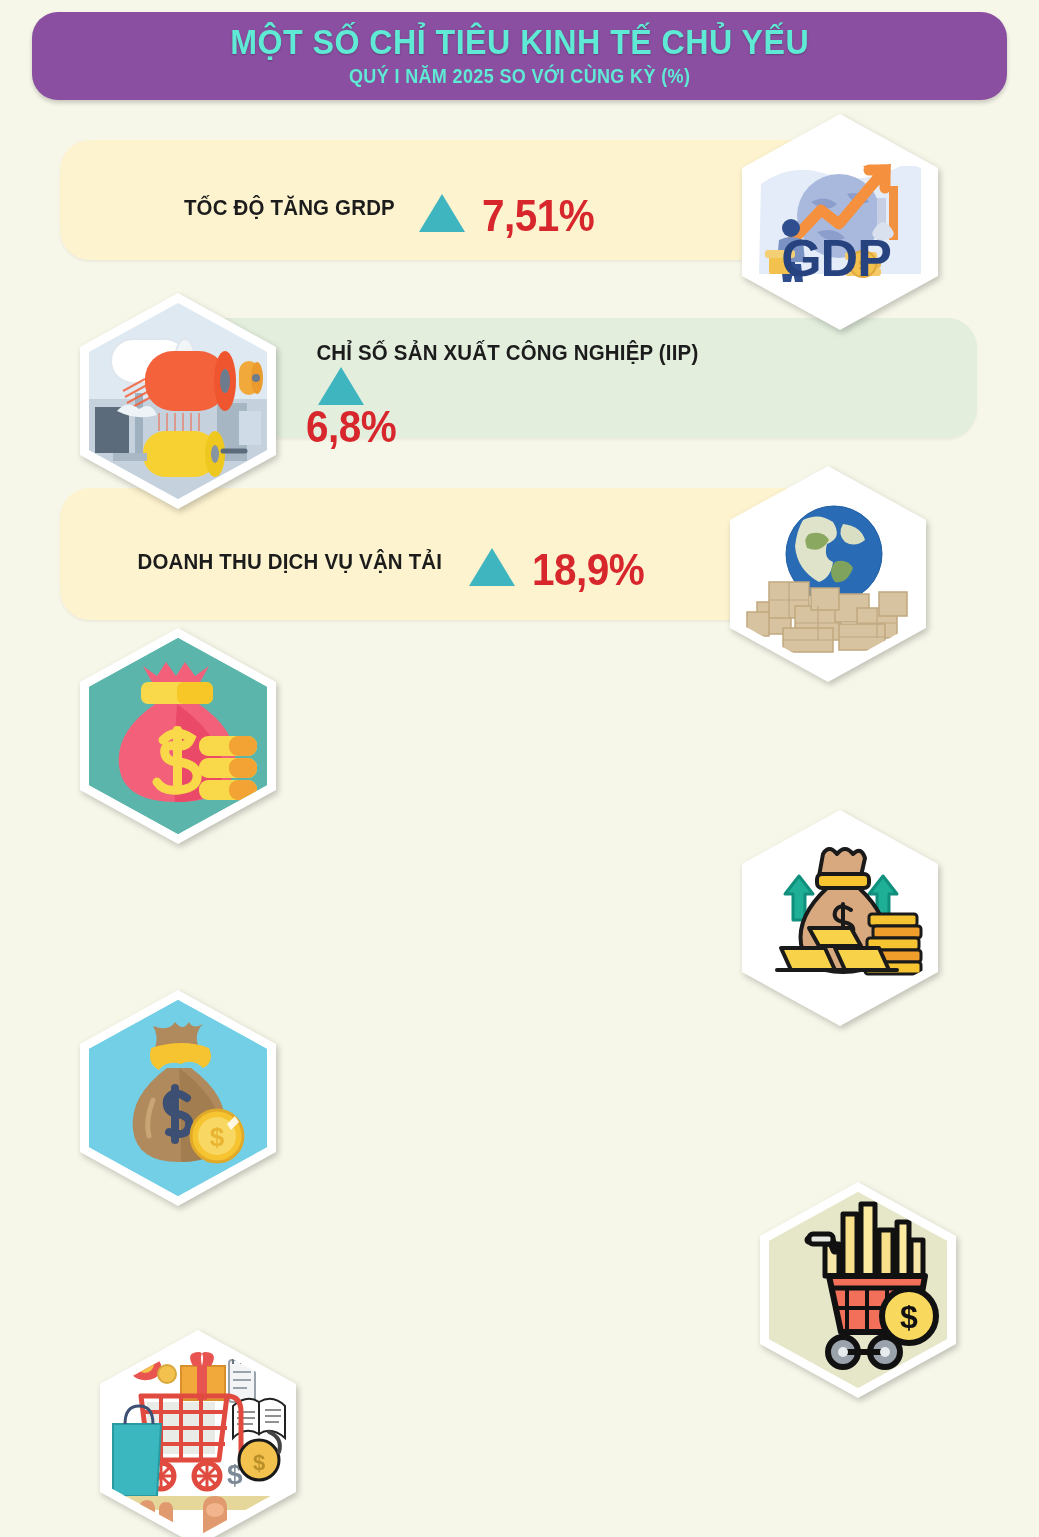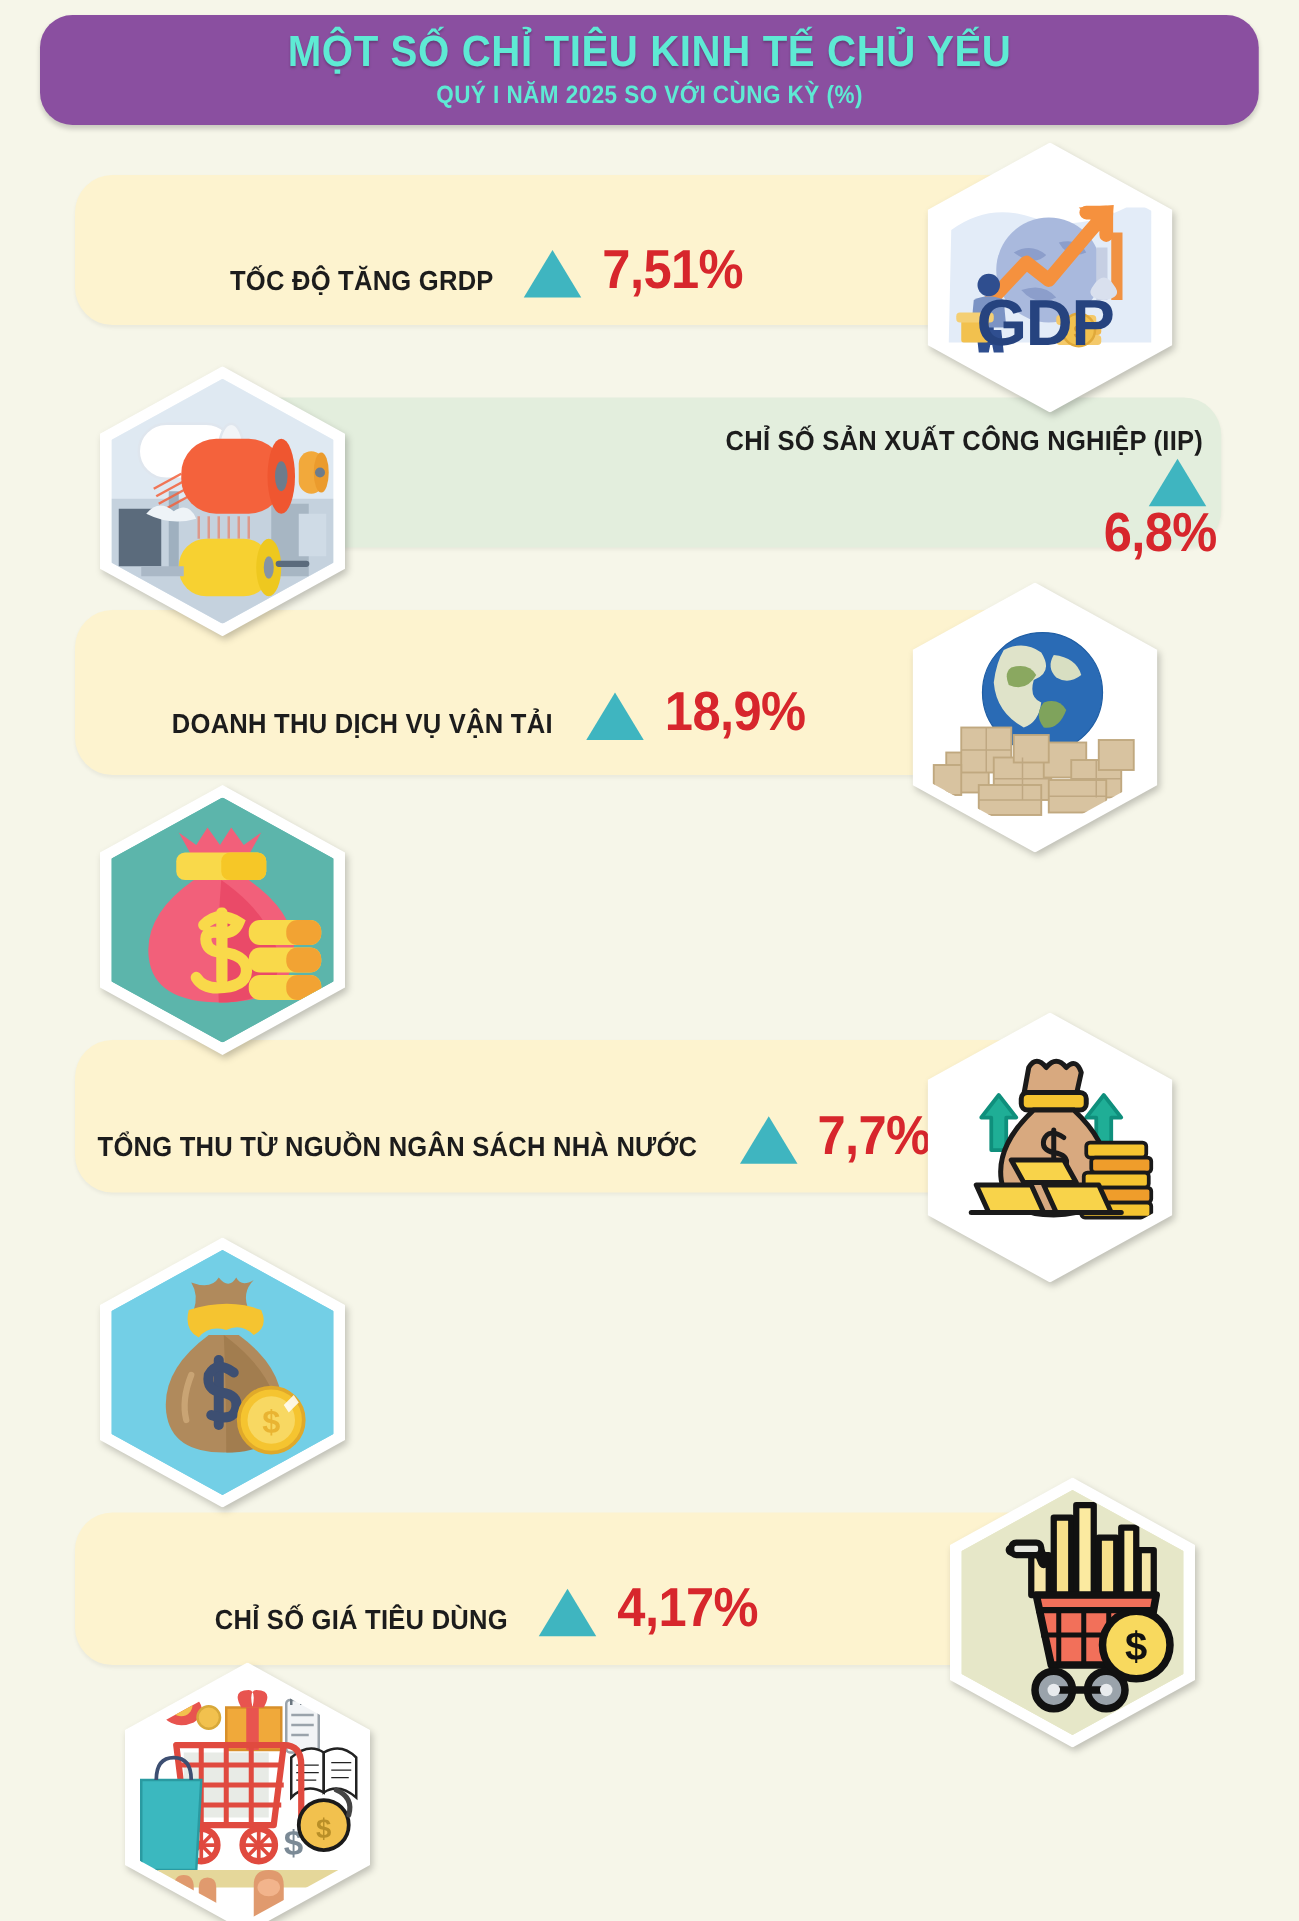--- a/index.html
+++ b/index.html
@@ -37,21 +37,21 @@
   .band{
     position:absolute;
     border-radius:30px;
     display:flex;align-items:center;
     box-shadow:0 2px 3px rgba(0,0,0,.05);
   }
   .band.yellow{background:#fdf3cf;}
   .band.green{background:#e3eedd;}
 
   .band-inner{
-    display:flex;align-items:flex-end;justify-content:center;
+    display:flex;align-items:flex-start;justify-content:center;
     width:100%;
     gap:0px;
     margin-top:32px;
   }
   .label{
     font-size:22px;font-weight:bold;color:#1c1c1c;
     letter-spacing:.2px;
     transform:scaleX(.93);
     white-space:nowrap;text-align:right;
     line-height:1.25;
@@ -274,27 +274,20 @@
             <rect x="110" y="120" width="58" height="20" rx="9" fill="#f9d94a"></rect>
             <rect x="140" y="120" width="28" height="20" rx="9" fill="#f2a333"></rect>
             <rect x="110" y="142" width="58" height="20" rx="9" fill="#f9d94a"></rect>
             <rect x="140" y="142" width="28" height="20" rx="9" fill="#f2a333"></rect>
           </g>
         </svg>
       </div>
     </div>
   </div>
 
-  <div class="band yellow" style="left:60px;top:832px;width:785px;height:122px;">
-    <div class="band-inner" style="padding-right:130px;">
-      <div class="label">TỔNG THU TỪ NGUỒN NGÂN SÁCH NHÀ NƯỚC</div>
-      <div class="tri"></div>
-      <div class="value">7,7%</div>
-    </div>
-  </div>
   <div class="hex" style="left:742px;top:810px;">
     <div class="clip">
       <div class="inner" style="background:#ffffff;">
         <svg width="178" height="196" viewBox="0 0 178 196">
           <rect width="178" height="196" fill="#fff"></rect>
           <g fill="#1fae96" stroke="#0f8f7c" stroke-width="3" stroke-linejoin="round">
             <path d="M34 74 l14 -18 l14 18 h-8 v26 h-12 v-26z"></path>
             <path d="M118 74 l14 -18 l14 18 h-8 v26 h-12 v-26z"></path>
           </g>
           <g>
@@ -340,27 +333,20 @@
           <circle cx="128" cy="136" r="26" fill="#f5c430" stroke="#e0a92a" stroke-width="3"></circle>
           <circle cx="128" cy="136" r="19" fill="#f8d862"></circle>
           <text x="128" y="146" font-size="26" text-anchor="middle" fill="#e9b432" font-family="'Liberation Sans',sans-serif" font-weight="bold">$</text>
           <path d="M138 124 l8 -8 l4 6 -8 8z" fill="#ffffff" opacity=".85"></path>
           <path d="M64 100 q-8 20 -4 36" stroke="#c9a474" stroke-width="5" fill="none" stroke-linecap="round"></path>
         </svg>
       </div>
     </div>
   </div>
 
-  <div class="band yellow" style="left:60px;top:1210px;width:785px;height:122px;">
-    <div class="band-inner" style="padding-right:130px;">
-      <div class="label">CHỈ SỐ GIÁ TIÊU DÙNG</div>
-      <div class="tri"></div>
-      <div class="value">4,17%</div>
-    </div>
-  </div>
   <div class="hex" style="left:760px;top:1182px;">
     <div class="clip">
       <div class="inner" style="background:#e6e7c8;">
         <svg width="178" height="196" viewBox="0 0 178 196">
           <rect width="178" height="196" fill="#e6e7c8"></rect>
           <g stroke="#111" stroke-width="5" stroke-linejoin="round">
             <rect x="56" y="52" width="14" height="32" fill="#f6e6a8"></rect>
             <rect x="74" y="22" width="14" height="62" fill="#f8e08a"></rect>
             <rect x="92" y="12" width="14" height="72" fill="#fbeaa0"></rect>
             <rect x="110" y="38" width="14" height="46" fill="#f8e08a"></rect>

